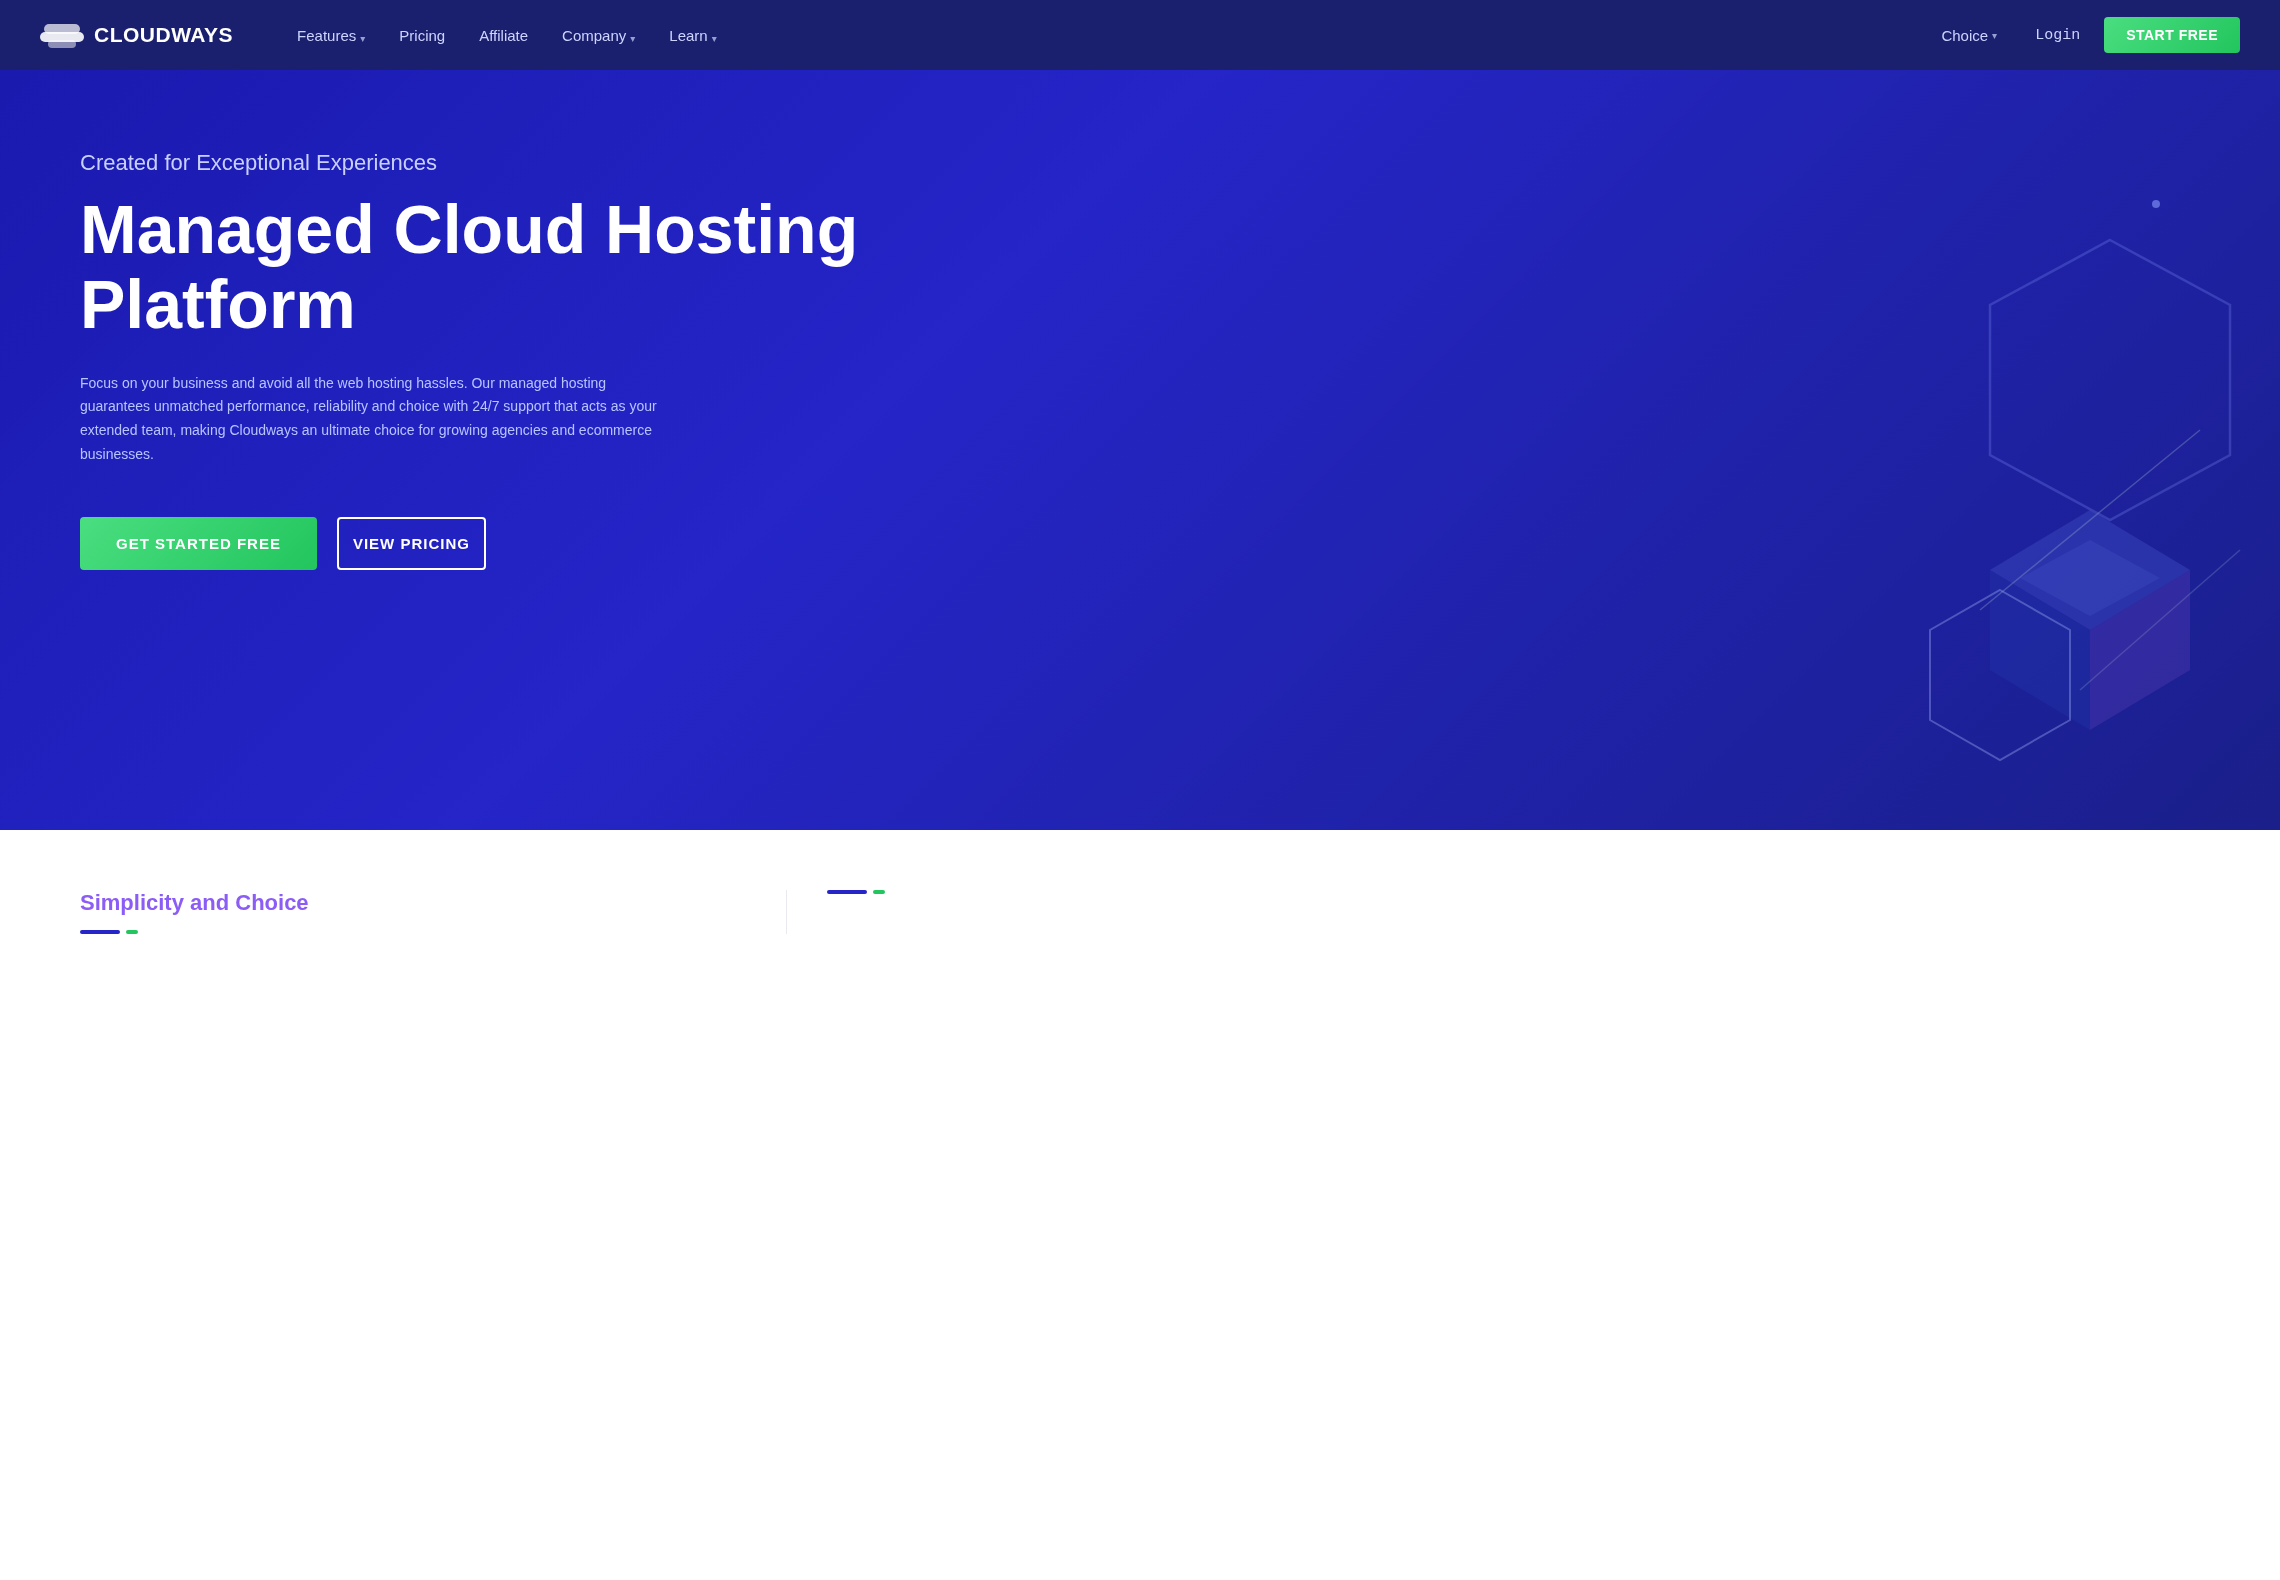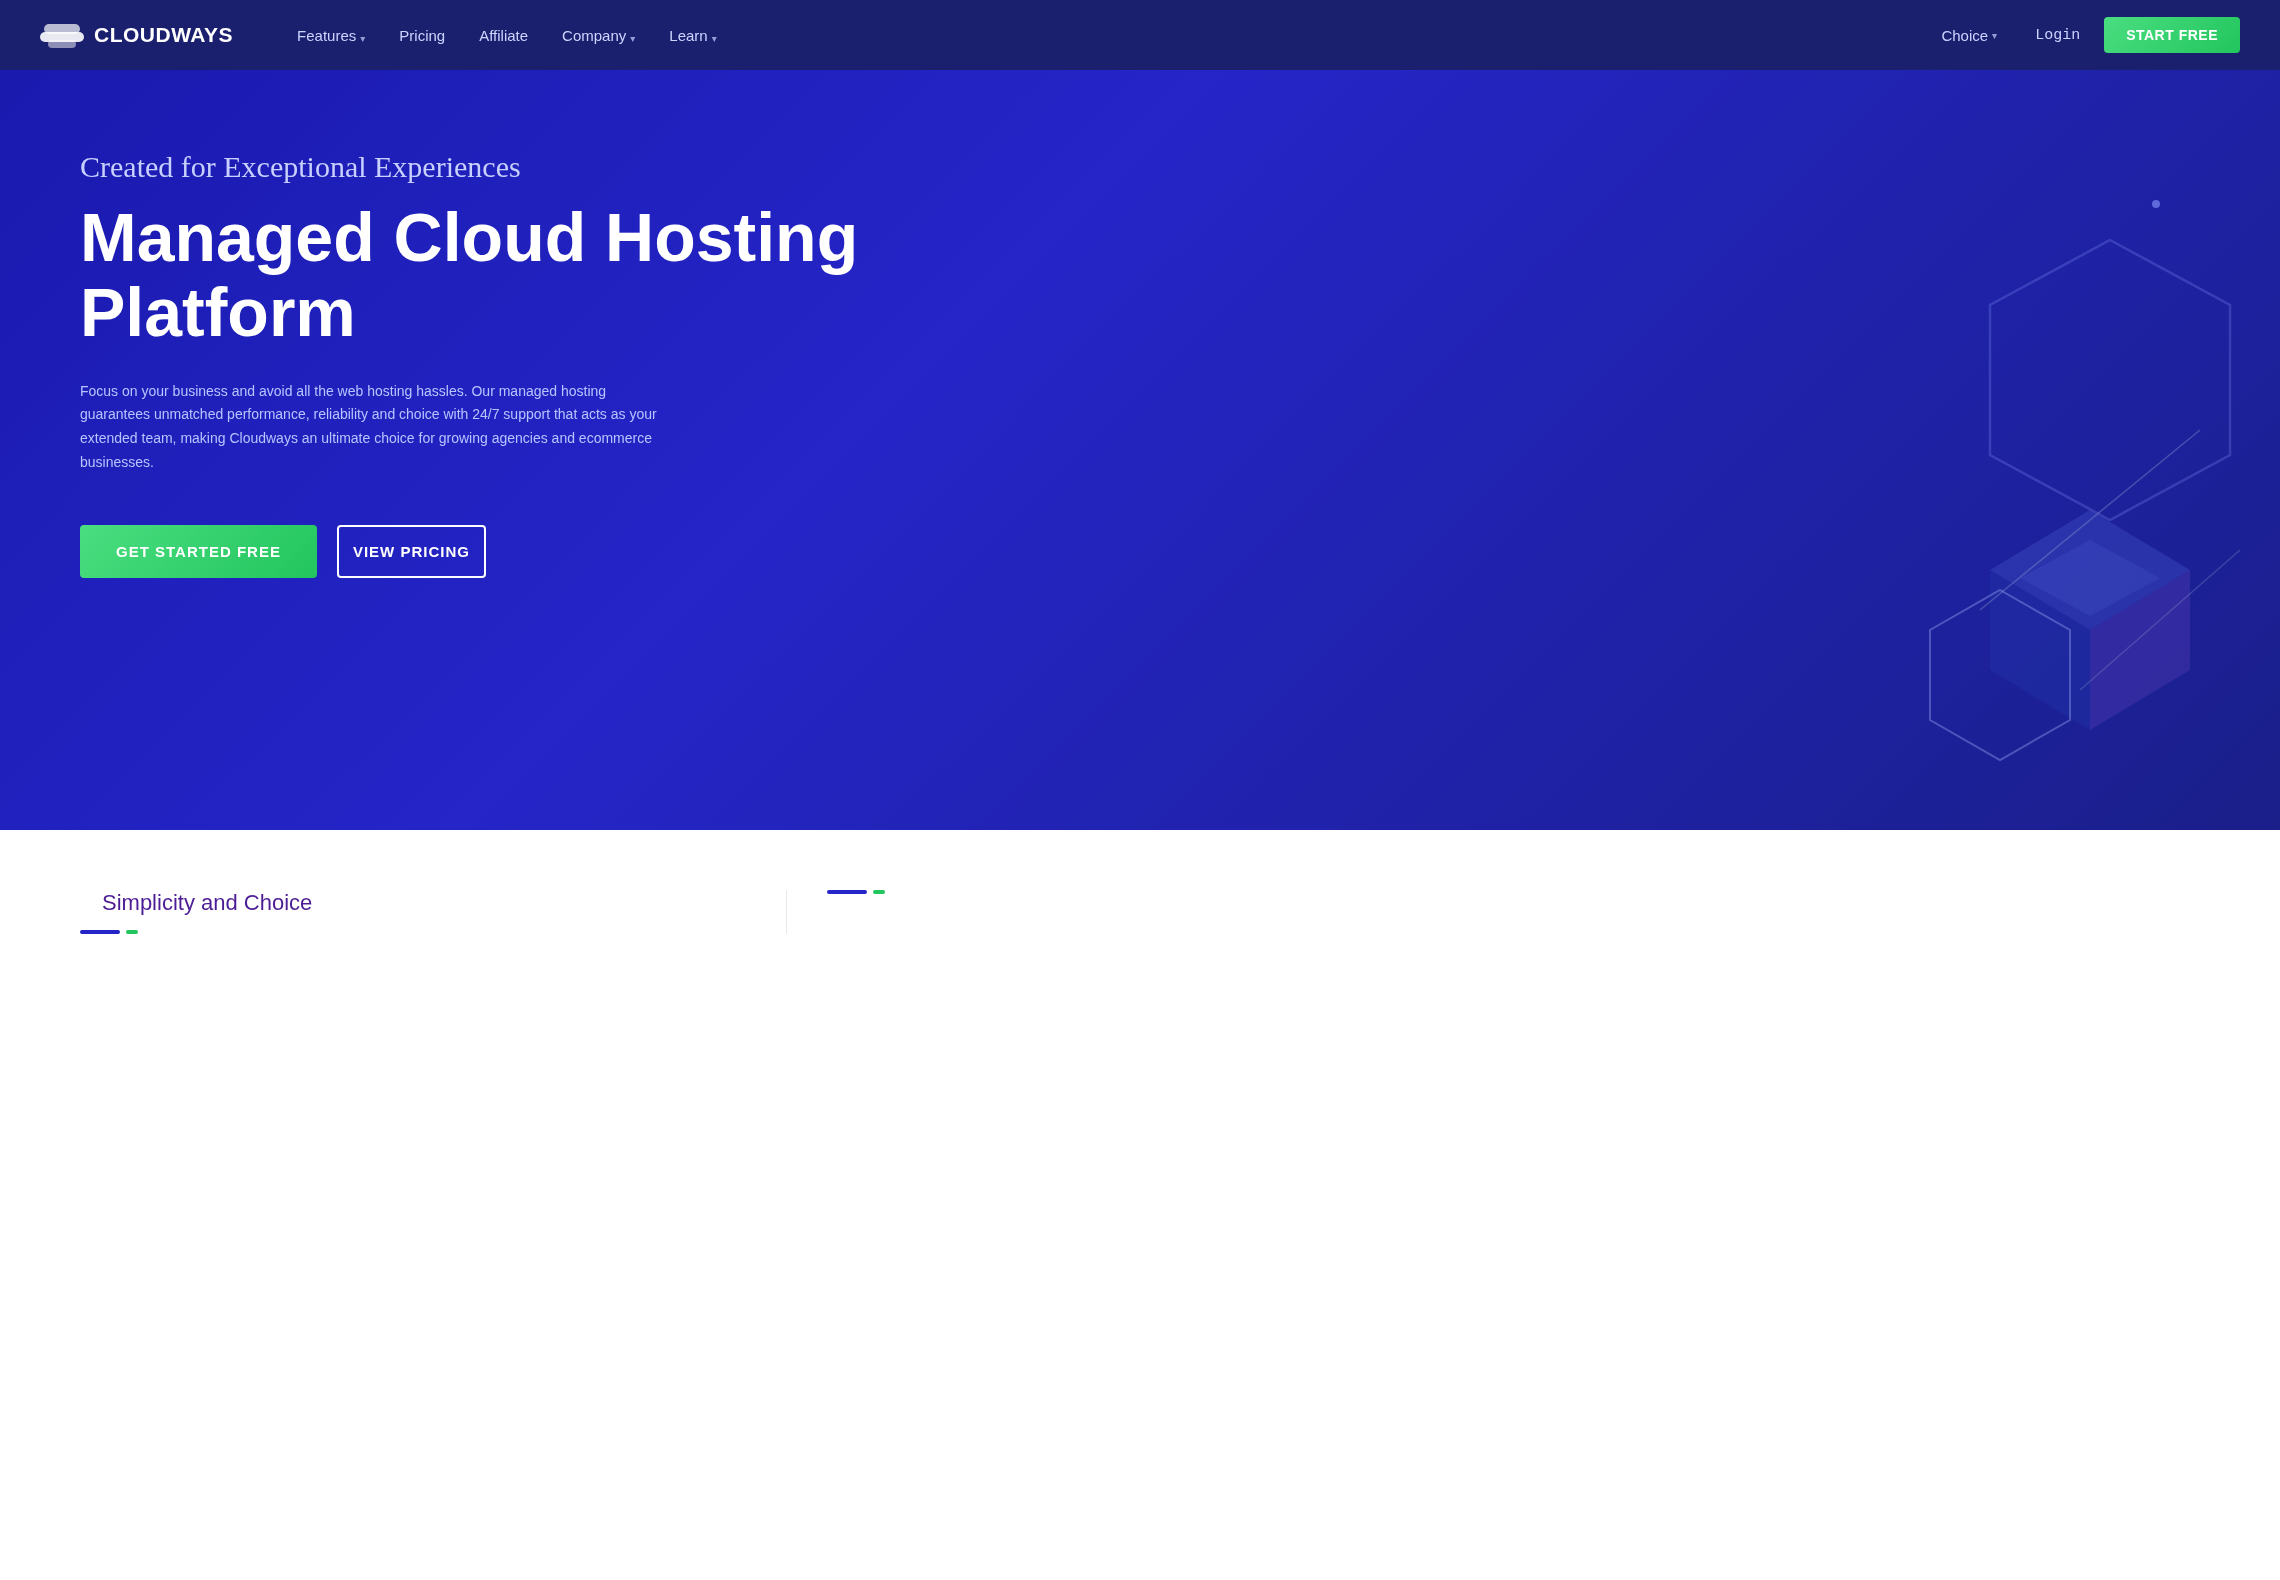--- a/index.html
+++ b/index.html
@@ -95,24 +95,23 @@
       position: relative;
       overflow: hidden;
     }
     .hero-content {
       max-width: 900px;
       position: relative;
       z-index: 2;
     }
     .hero-subtitle {
       color: #c8d0ff;
-      font-size: 30px;
+      font-size: 22px;
       font-weight: 400;
       margin-bottom: 16px;
-      font-family: Liberation Serif, serif;
     }
     .hero-title {
       color: #fff;
       font-size: 68px;
       font-weight: 800;
       line-height: 1.1;
       margin-bottom: 30px;
     }
     .hero-desc {
       color: #b8c4ff;
@@ -203,24 +202,23 @@
       grid-template-columns: 1fr 1fr 1fr;
     }
     .feature-item {
       padding: 0 40px 0 0;
       border-right: 1px solid #e8eaf0;
     }
     .feature-item:last-child { border-right: none; padding-left: 40px; }
     .feature-item:nth-child(2) { padding-left: 40px; }
     .feature-title {
       font-size: 22px;
-      font-weight: 400;
-      color: #4c1d95;
+      font-weight: 700;
+      color: #8b5cf6;
       margin-bottom: 14px;
-      margin-left: 22px;
     }
     .feature-underline {
       display: flex;
       gap: 6px;
       align-items: center;
     }
     .underline-blue {
       width: 40px;
       height: 4px;
       background: #2525c8;

